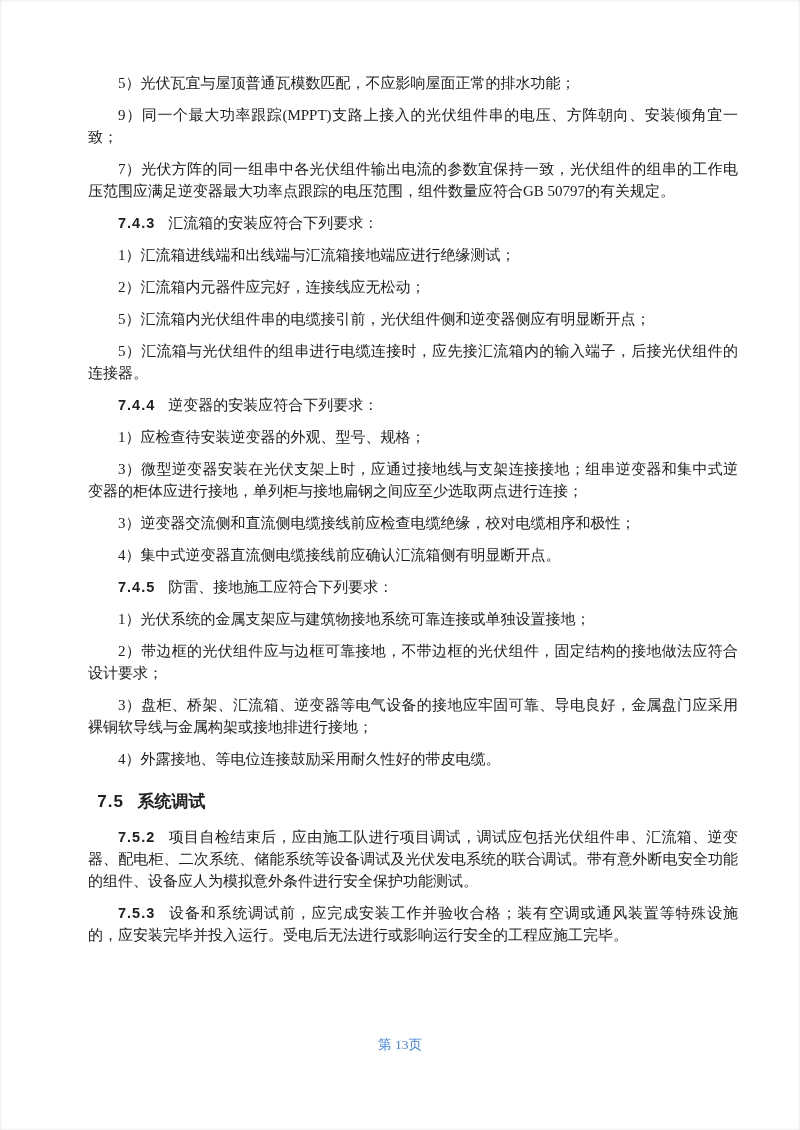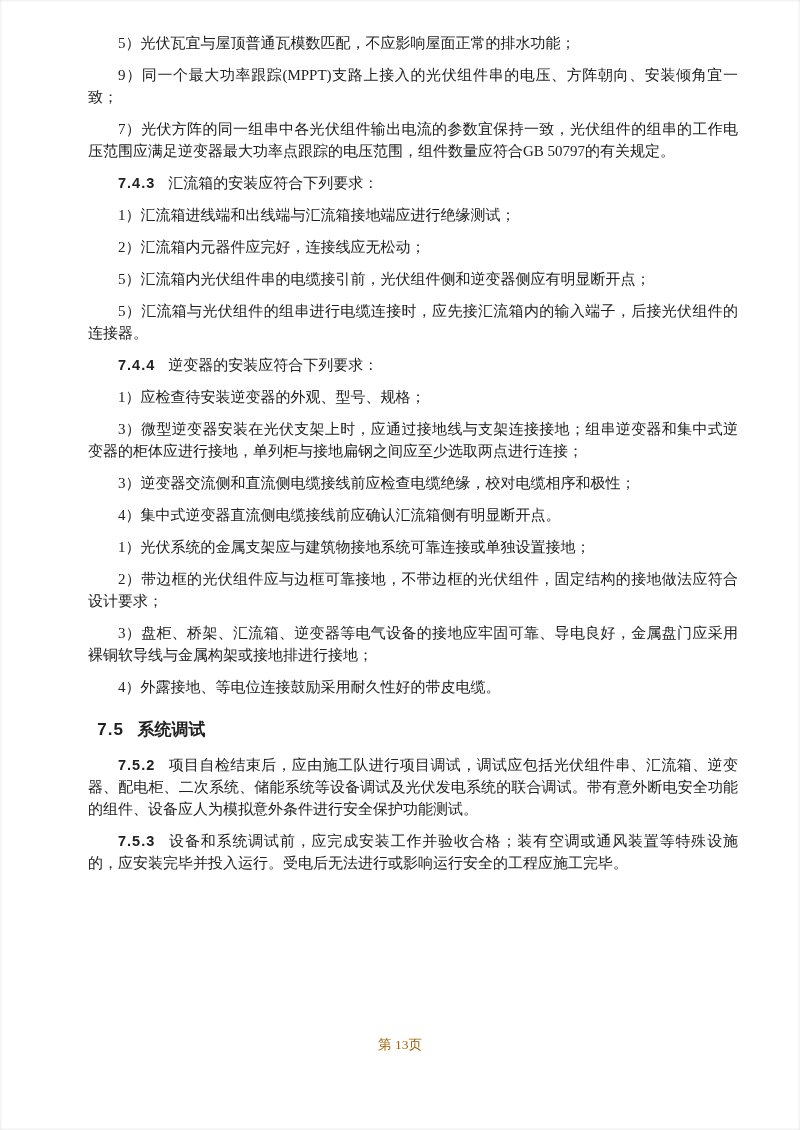--- a/index.html
+++ b/index.html
@@ -7,21 +7,21 @@
     padding: 0;
     background: #ffffff;
   }
   .page {
     position: relative;
     width: 800px;
     height: 1130px;
     box-sizing: border-box;
     background: #ffffff;
     box-shadow: inset 0 0 3px #dcdcdc;
-    padding: 32px 62px 0 88px;
+    padding: 72px 62px 0 88px;
     font-family: "Liberation Serif", "DejaVu Serif", serif;
     color: #212121;
     overflow: hidden;
   }
   .doc-body {
     text-align: justify;
   }
   .doc-body p {
     margin: 0 0 10px 0;
     font-size: 15px;
@@ -49,21 +49,21 @@
   h2.section .num {
     margin-right: 0.8em;
   }
   .footer {
     position: absolute;
     top: 1036px;
     left: 0;
     width: 100%;
     text-align: center;
     font-size: 13.5px;
-    color: #a16207;
+    color: #3b82f6;
   }
 </style>
 </head>
 <body>
 
 <div class="page">
   <main class="doc-body">
 
     <p class="item">5）光伏瓦宜与屋顶普通瓦模数匹配，不应影响屋面正常的排水功能；</p>
 
@@ -89,20 +89,23 @@
     </p>
 
     <p class="item">1）应检查待安装逆变器的外观、型号、规格；</p>
 
     <p class="item">3）微型逆变器安装在光伏支架上时，应通过接地线与支架连接接地；组串逆变器和集中式逆变器的柜体应进行接地，单列柜与接地扁钢之间应至少选取两点进行连接；</p>
 
     <p class="item">3）逆变器交流侧和直流侧电缆接线前应检查电缆绝缘，校对电缆相序和极性；</p>
 
     <p class="item">4）集中式逆变器直流侧电缆接线前应确认汇流箱侧有明显断开点。</p>
 
+    <p class="clause">
+      <span class="num">7.4.5</span><span class="clause-text">防雷、接地施工应符合下列要求：</span>
+    </p>
 
     <p class="item">1）光伏系统的金属支架应与建筑物接地系统可靠连接或单独设置接地；</p>
 
     <p class="item">2）带边框的光伏组件应与边框可靠接地，不带边框的光伏组件，固定结构的接地做法应符合设计要求；</p>
 
     <p class="item">3）盘柜、桥架、汇流箱、逆变器等电气设备的接地应牢固可靠、导电良好，金属盘门应采用裸铜软导线与金属构架或接地排进行接地；</p>
 
     <p class="item">4）外露接地、等电位连接鼓励采用耐久性好的带皮电缆。</p>
 
     <h2 class="section">

